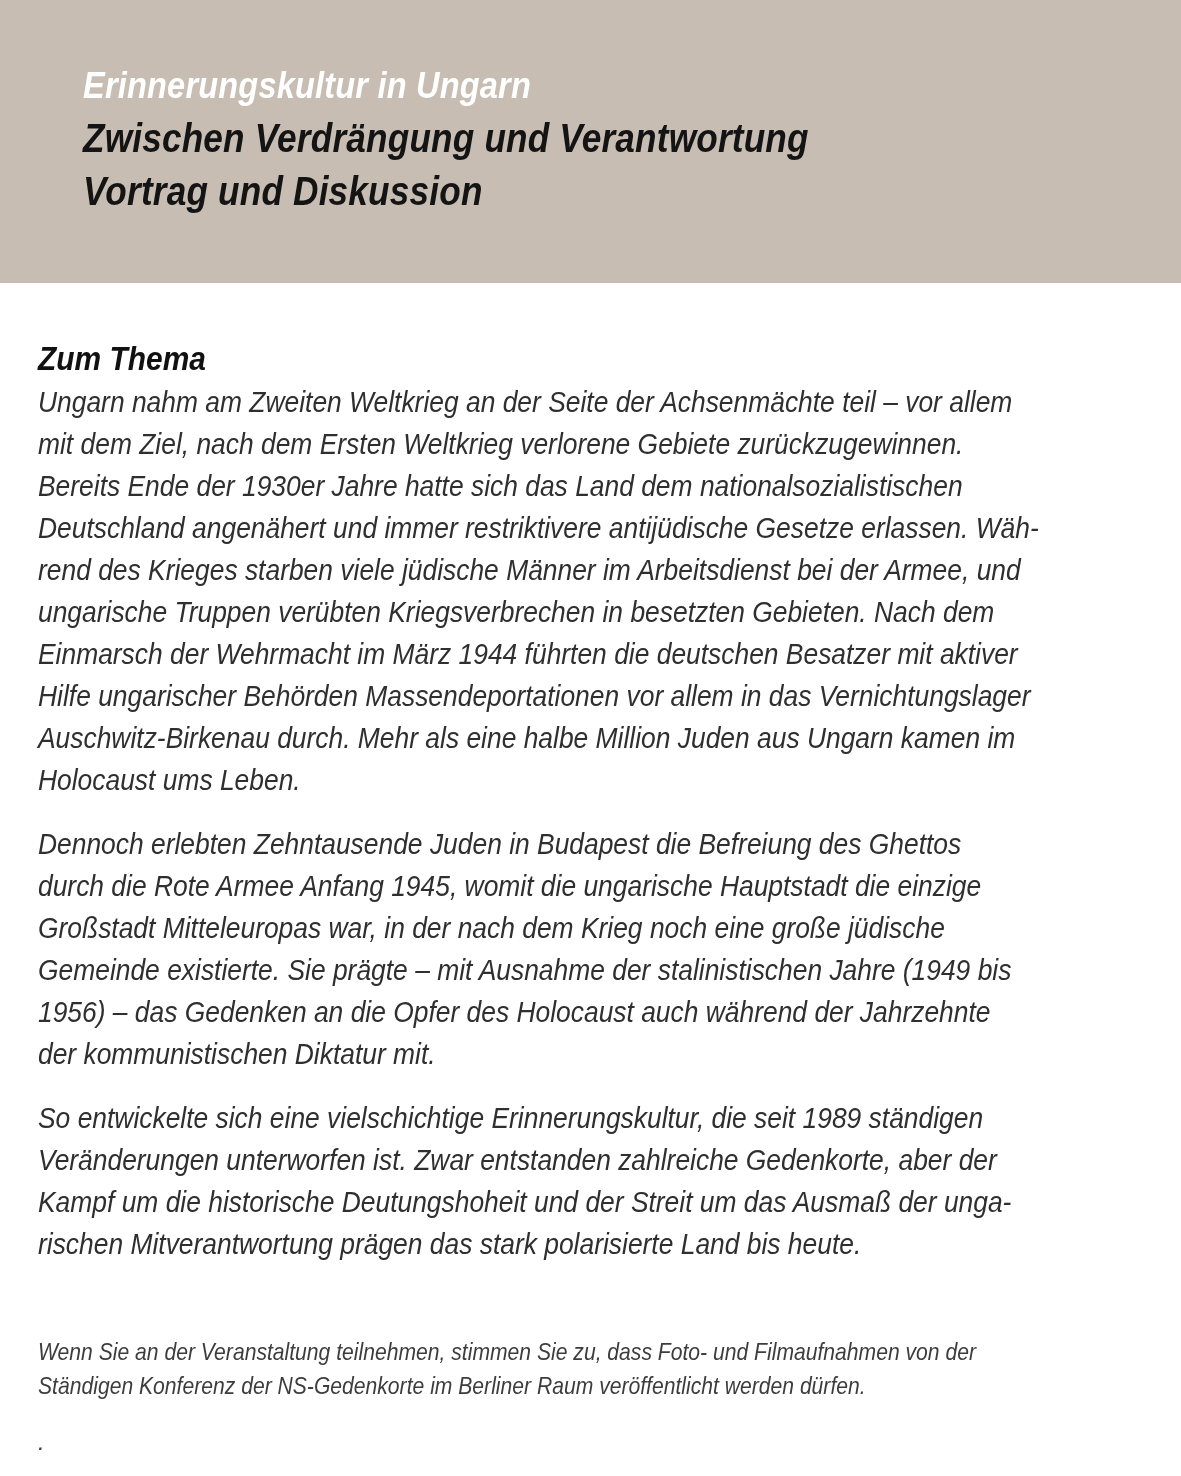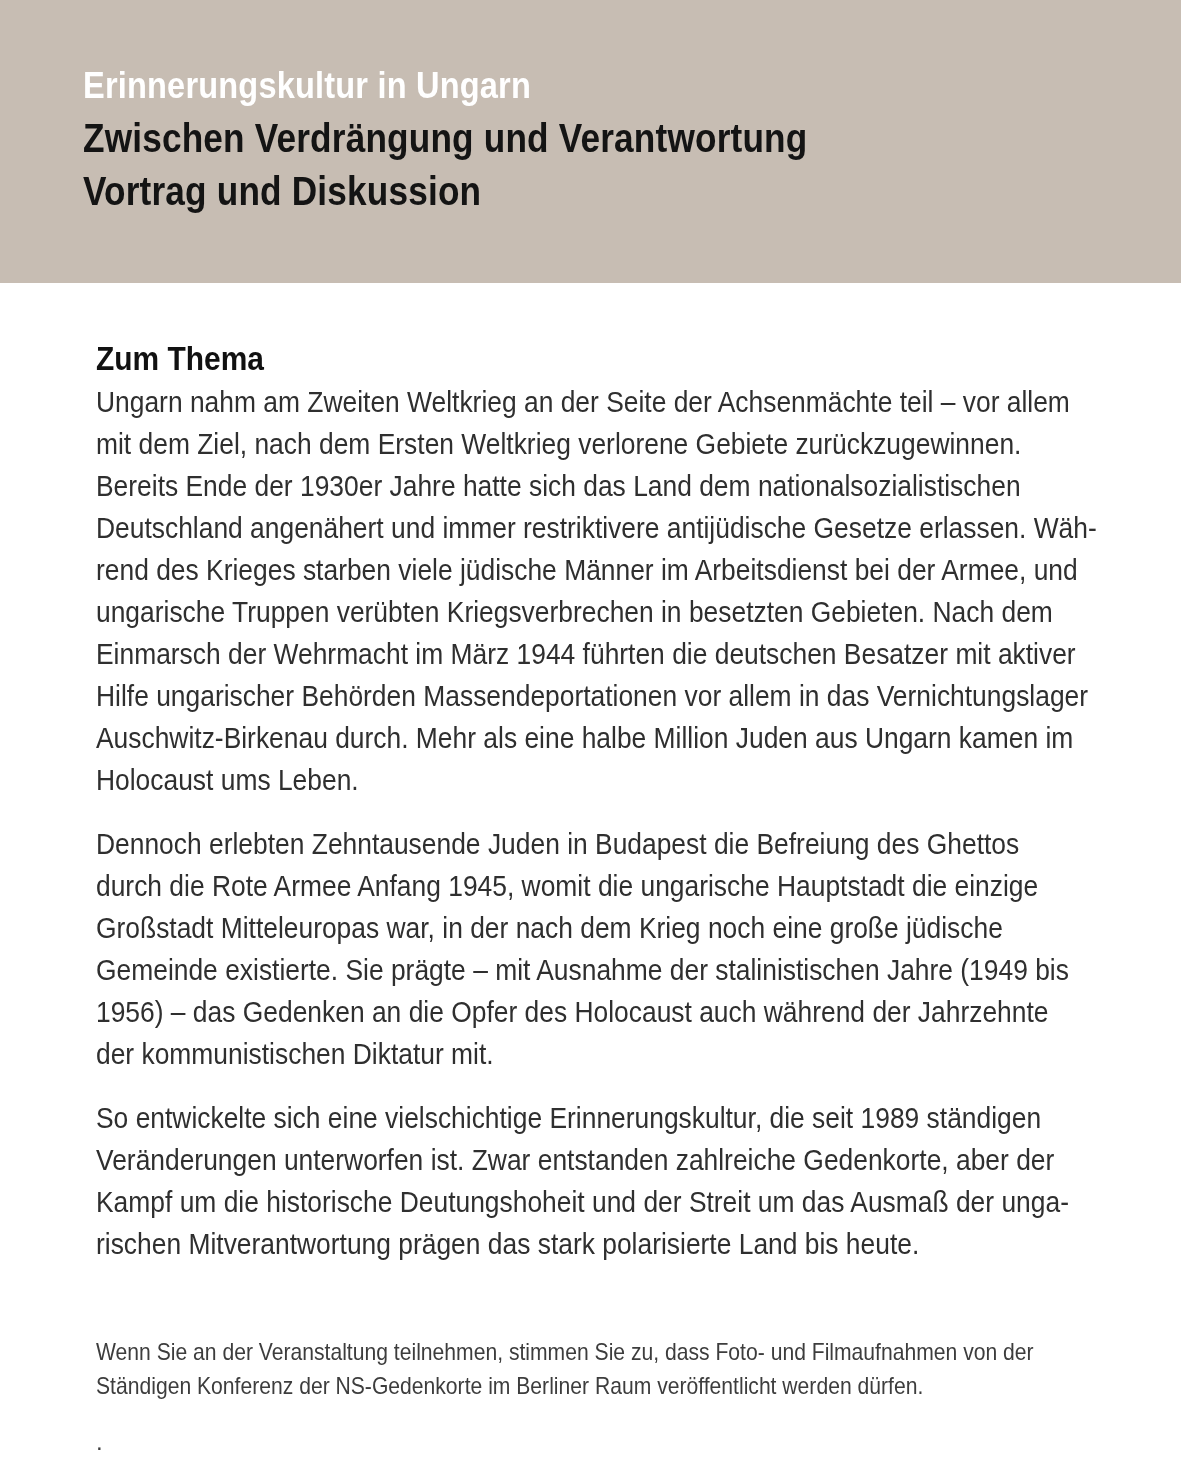--- a/index.html
+++ b/index.html
@@ -8,20 +8,21 @@
     background: #ffffff;
   }
   .page {
     position: relative;
     width: 1181px;
     height: 1476px;
     background: #ffffff;
     overflow: hidden;
     font-family: "Liberation Sans", sans-serif;
     color: #2f2f2f;
+    font-style: italic;
   }
   
   .band {
     box-sizing: border-box;
     width: 100%;
     height: 283px;
     background: #c7bdb3;
     padding: 59px 40px 0 83px;
   }
   .cx {
@@ -42,21 +43,21 @@
     font-size: 40px;
     line-height: 53px;
     font-weight: bold;
     letter-spacing: 0.2px;
     color: #141414;
     white-space: pre;
   }
   
   .main {
     box-sizing: border-box;
-    padding: 54px 40px 0 96px;
+    padding: 54px 40px 0 38px;
   }
   .section-heading {
     margin: 0 0 2px 0;
     font-size: 34px;
     line-height: 42px;
     font-weight: bold;
     color: #111111;
     white-space: pre;
   }
   .body-para {

